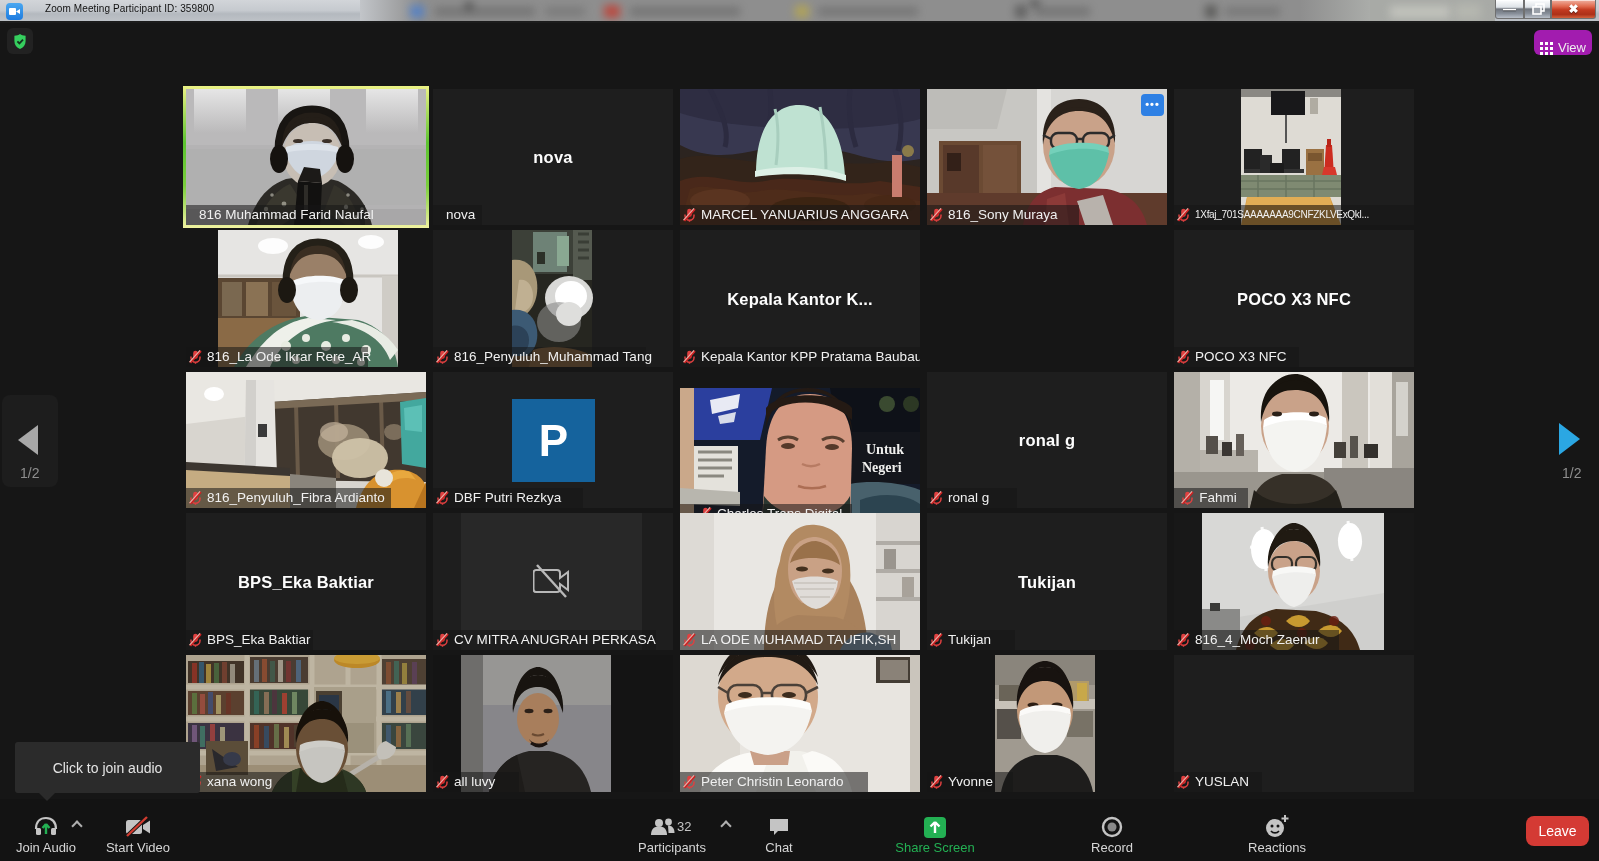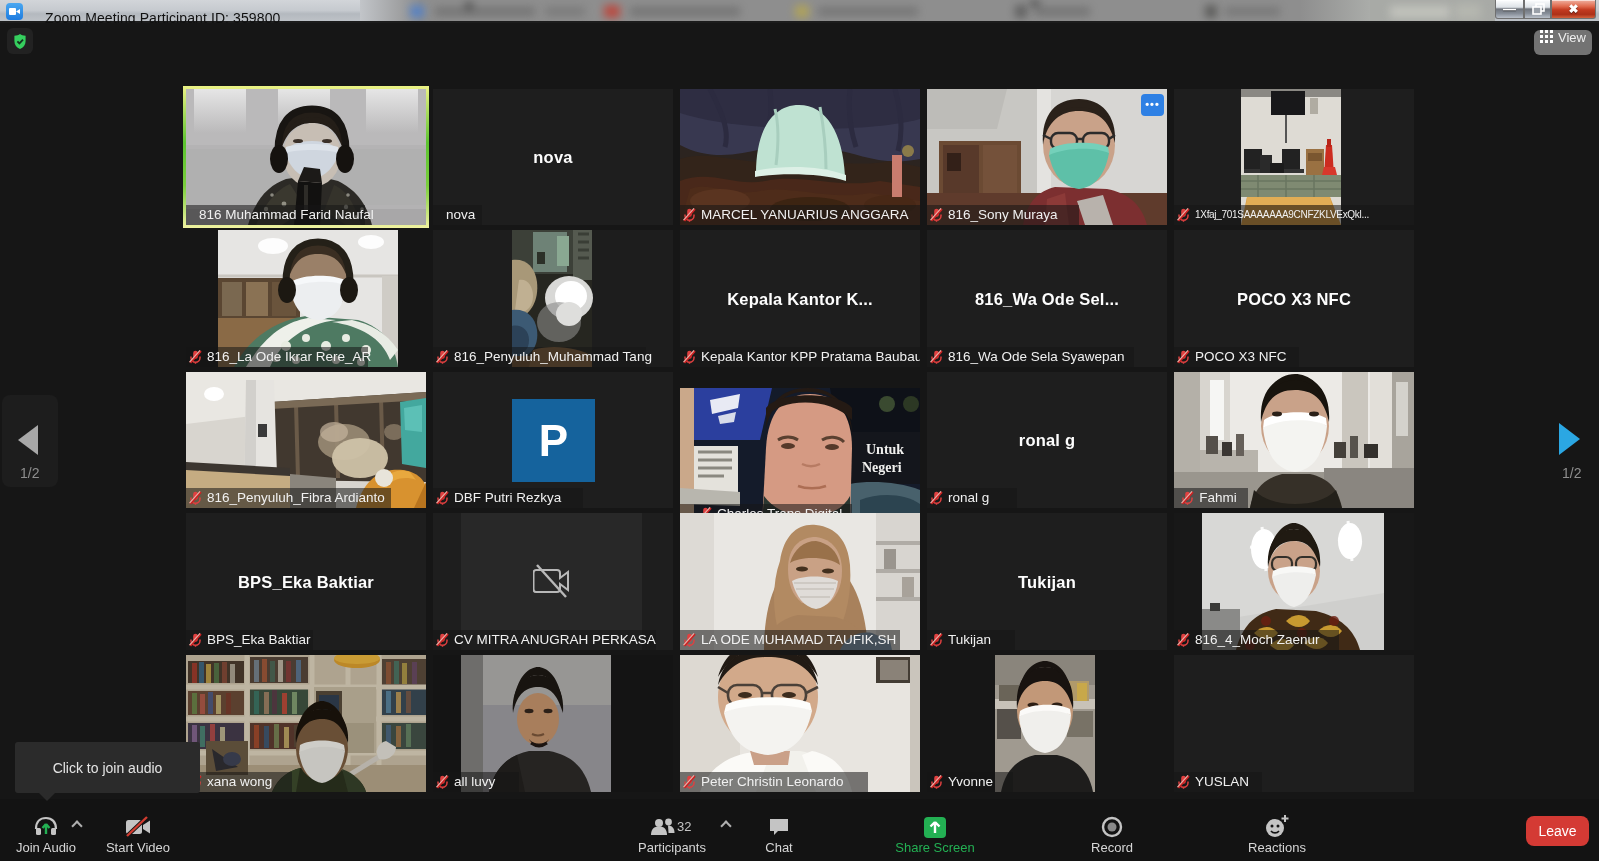--- a/index.html
+++ b/index.html
@@ -2,40 +2,40 @@
 <html><head>
 <meta charset="utf-8">
 <style>
 * { margin:0; padding:0; box-sizing:border-box; }
 html,body { width:1599px; height:861px; overflow:hidden; background:#161616; font-family:"Liberation Sans", sans-serif; }
 #stage { position:relative; width:1599px; height:861px; background:#161616; }
 
 #titlebar { position:absolute; left:0; top:0; width:1599px; height:23px;
   background:linear-gradient(180deg,#d2d5d9 0%,#c6cacf 45%,#b4b9bf 60%,#c0c4c9 100%); overflow:hidden; }
 #titlebar .blob { position:absolute; filter:blur(4px); opacity:.8; }
-#ztitle { position:absolute; left:45px; top:10px; font-size:14px; color:#111; letter-spacing:0.1px; }
+#ztitle { position:absolute; left:45px; top:3px; font-size:10px; color:#111; letter-spacing:0.1px; }
 #zicon { position:absolute; left:6px; top:3px; width:17px; height:17px; border-radius:4px;
   background:linear-gradient(180deg,#4aa7f0,#1d7ce0); }
 #zicon:after { content:""; position:absolute; left:3px; top:5px; width:7px; height:7px; background:#fff; border-radius:1px; }
 #zicon:before { content:""; position:absolute; left:10px; top:6px; width:4px; height:5px; background:#fff;
   clip-path:polygon(0 50%,100% 0,100% 100%); }
 .winbtn { position:absolute; top:0; height:19px; border:1px solid #707070; border-top:none;
   box-shadow:inset 0 1px 0 rgba(255,255,255,.6); }
 #btnmin  { left:1495px; width:29px; border-radius:0 0 0 3px;
   background:linear-gradient(180deg,#fdfeff 0%,#dde2e7 40%,#6f747c 50%,#878e98 75%,#b7bec7 100%); }
 #btnmax  { left:1524px; width:27px;
   background:linear-gradient(180deg,#fdfeff 0%,#dde2e7 40%,#6f747c 50%,#878e98 75%,#b7bec7 100%); }
 #btncls  { left:1551px; width:45px; border-radius:0 0 3px 0;
   background:linear-gradient(180deg,#f0b0a0 0%,#e06a4e 35%,#c23a20 55%,#ad3018 80%,#d2603c 100%); }
 .winbtn span { position:absolute; left:0; right:0; text-align:center; color:#fff; font-weight:bold;
   text-shadow:0 1px 1px rgba(0,0,0,.5); }
 
 #shield { position:absolute; left:13px; top:34px; }
-#viewbtn { position:absolute; left:1534px; top:30px; width:58px; height:25px; background:#737373;
-  border-radius:6px; color:#eee; font-size:13px; display:flex; align-items:flex-start; justify-content:center; gap:5px; }
+#viewbtn { position:absolute; left:1534px; top:30px; width:58px; height:25px; background:#a21caf;
+  border-radius:6px; color:#eee; font-size:13px; display:flex; align-items:flex-end; justify-content:center; gap:5px; }
 .gridicon { width:13px; height:13px;
   background:
    linear-gradient(#fff,#fff) 0 0/3px 3px no-repeat, linear-gradient(#fff,#fff) 5px 0/3px 3px no-repeat, linear-gradient(#fff,#fff) 10px 0/3px 3px no-repeat,
    linear-gradient(#fff,#fff) 0 5px/3px 3px no-repeat, linear-gradient(#fff,#fff) 5px 5px/3px 3px no-repeat, linear-gradient(#fff,#fff) 10px 5px/3px 3px no-repeat,
    linear-gradient(#fff,#fff) 0 10px/3px 3px no-repeat, linear-gradient(#fff,#fff) 5px 10px/3px 3px no-repeat, linear-gradient(#fff,#fff) 10px 10px/3px 3px no-repeat; }
 
 #pgL { position:absolute; left:2px; top:395px; width:56px; height:92px; background:#1d1d1d; border-radius:8px; }
 #pgL .tri { position:absolute; left:16px; top:30px; width:0; height:0;
   border-right:20px solid #a8a8a8; border-top:15px solid transparent; border-bottom:15px solid transparent; }
 #pgL .num { position:absolute; left:18px; top:70px; color:#8e8e8e; font-size:14px; }
@@ -365,29 +365,20 @@
   <div class="tile" style="left:680px;top:230px;height:137px;">
     <div class="cname">Kepala Kantor K...</div>
     <div class="lbl" style="width:240px;"><svg class="mic" width="13" height="14" viewBox="0 0 13 14">
           <rect x="4.2" y="0.8" width="4.6" height="8" rx="2.3" fill="#e04040"></rect>
           <path d="M2 6.5 v1.2 a4.5 4.5 0 0 0 9 0 v-1.2 M6.5 12.2 v1.6" fill="none" stroke="#e04040" stroke-width="1.5"></path>
           <path d="M1.2 12.8 L11.8 1" stroke="#c22" stroke-width="2.4"></path>
           <path d="M0.5 12.2 L11 0.4" stroke="#e8b0a8" stroke-width="1.2"></path>
         </svg>Kepala Kantor KPP Pratama Baubau</div>
   </div>
 
-  <div class="tile" style="left:927px;top:230px;height:137px;">
-    <div class="cname">816_Wa Ode Sel...</div>
-    <div class="lbl" style="width:207px;"><svg class="mic" width="13" height="14" viewBox="0 0 13 14">
-          <rect x="4.2" y="0.8" width="4.6" height="8" rx="2.3" fill="#e04040"></rect>
-          <path d="M2 6.5 v1.2 a4.5 4.5 0 0 0 9 0 v-1.2 M6.5 12.2 v1.6" fill="none" stroke="#e04040" stroke-width="1.5"></path>
-          <path d="M1.2 12.8 L11.8 1" stroke="#c22" stroke-width="2.4"></path>
-          <path d="M0.5 12.2 L11 0.4" stroke="#e8b0a8" stroke-width="1.2"></path>
-        </svg>816_Wa Ode Sela Syawepan</div>
-  </div>
 
   <div class="tile" style="left:1174px;top:230px;height:137px;">
     <div class="cname">POCO X3 NFC</div>
     <div class="lbl" style="width:125px;"><svg class="mic" width="13" height="14" viewBox="0 0 13 14">
           <rect x="4.2" y="0.8" width="4.6" height="8" rx="2.3" fill="#e04040"></rect>
           <path d="M2 6.5 v1.2 a4.5 4.5 0 0 0 9 0 v-1.2 M6.5 12.2 v1.6" fill="none" stroke="#e04040" stroke-width="1.5"></path>
           <path d="M1.2 12.8 L11.8 1" stroke="#c22" stroke-width="2.4"></path>
           <path d="M0.5 12.2 L11 0.4" stroke="#e8b0a8" stroke-width="1.2"></path>
         </svg>POCO X3 NFC</div>
   </div>

